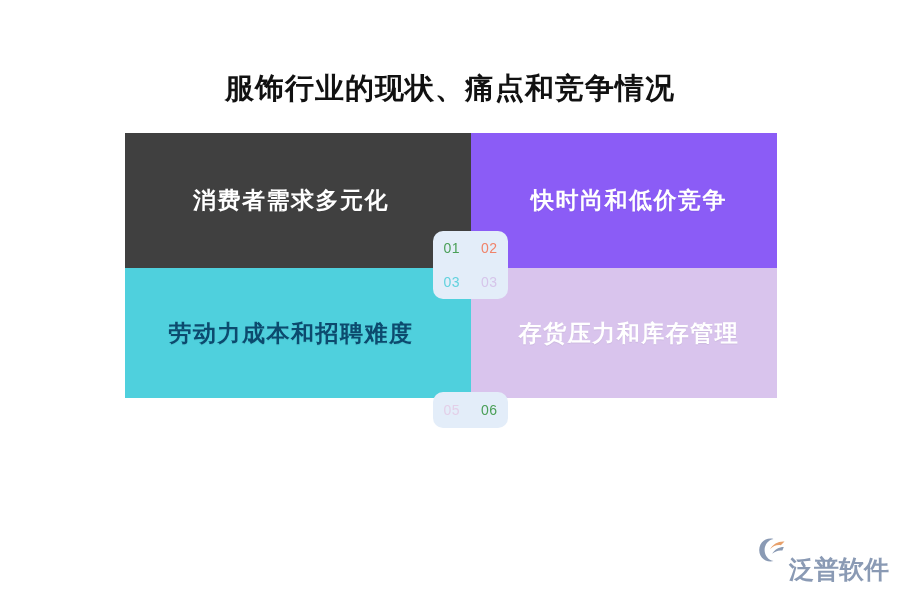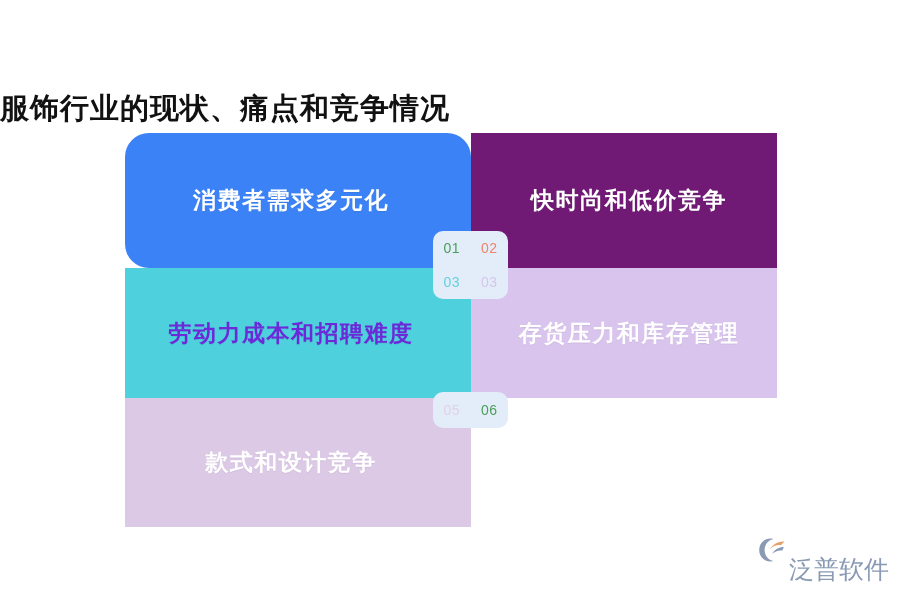--- a/index.html
+++ b/index.html
@@ -12,23 +12,23 @@
     background: #ffffff;
     font-family: "Liberation Serif", "DejaVu Serif", serif;
     overflow: hidden;
     position: relative;
   }
 
   
   .page-title {
     position: absolute;
     left: 0;
-    top: 88px;
+    top: 68px;
     width: 900px;
-    text-align: left;
+    text-align: center;
     font-family: "Liberation Serif", "DejaVu Serif", serif;
     font-weight: bold;
     font-size: 29px;
     letter-spacing: 1px;
     color: #111111;
     line-height: 40px;
     white-space: nowrap;
   }
 
   
@@ -117,21 +117,21 @@
     height: 32px;
   }
   .logo-mark {
     width: 30px;
     height: 28px;
     flex: 0 0 auto;
     margin-right: 2px;
   }
   .logo-name {
     font-family: "Liberation Serif", "DejaVu Serif", serif;
-    font-weight: normal;
+    font-weight: bold;
     font-size: 25px;
     color: #8a9ab4;
     letter-spacing: 0px;
     line-height: 28px;
     white-space: nowrap;
     margin-top: 40px;
   }
   .logo-url {
     font-family: "Liberation Serif", "DejaVu Serif", serif;
     font-weight: bold;
@@ -143,39 +143,36 @@
     white-space: nowrap;
   }
 </style>
 </head>
 <body style="background: rgb(255, 255, 255);">
 
 <div class="page-title">服饰行业的现状、痛点和竞争情况</div>
 
 <div class="matrix">
 
-  <div class="cell left" style="background: #3b82f6; border-radius: 24px;">
+  <div class="cell left" style="background: #404040;">
     <span class="cell-label" style="color: rgb(255, 255, 255);">消费者需求多元化</span>
   </div>
 
-  <div class="cell right" style="background: #701a75;">
+  <div class="cell right" style="background: #8b5cf6;">
     <span class="cell-label" style="color: rgb(255, 255, 255);">快时尚和低价竞争</span>
   </div>
 
   <div class="cell left" style="background: rgb(79, 208, 221);">
-    <span class="cell-label" style="color: #6d28d9;">劳动力成本和招聘难度</span>
+    <span class="cell-label" style="color: #0c4a6e;">劳动力成本和招聘难度</span>
   </div>
 
   <div class="cell right" style="background: rgb(217, 196, 237);">
     <span class="cell-label" style="color: rgb(255, 255, 255);">存货压力和库存管理</span>
   </div>
 
-  <div class="cell left" style="background: rgb(220, 201, 230);">
-    <span class="cell-label" style="color: rgb(255, 255, 255);">款式和设计竞争</span>
-  </div>
 
 
 </div>
 
 <div class="badge-box quad" style="background: rgb(227, 237, 249);">
   <span class="badge-num" style="color: rgb(74, 159, 87);">01</span>
   <span class="badge-num" style="color: rgb(240, 131, 106);">02</span>
   <span class="badge-num" style="color: rgb(98, 210, 222);">03</span>
   <span class="badge-num" style="color: rgb(214, 197, 234);">03</span>
 </div>

